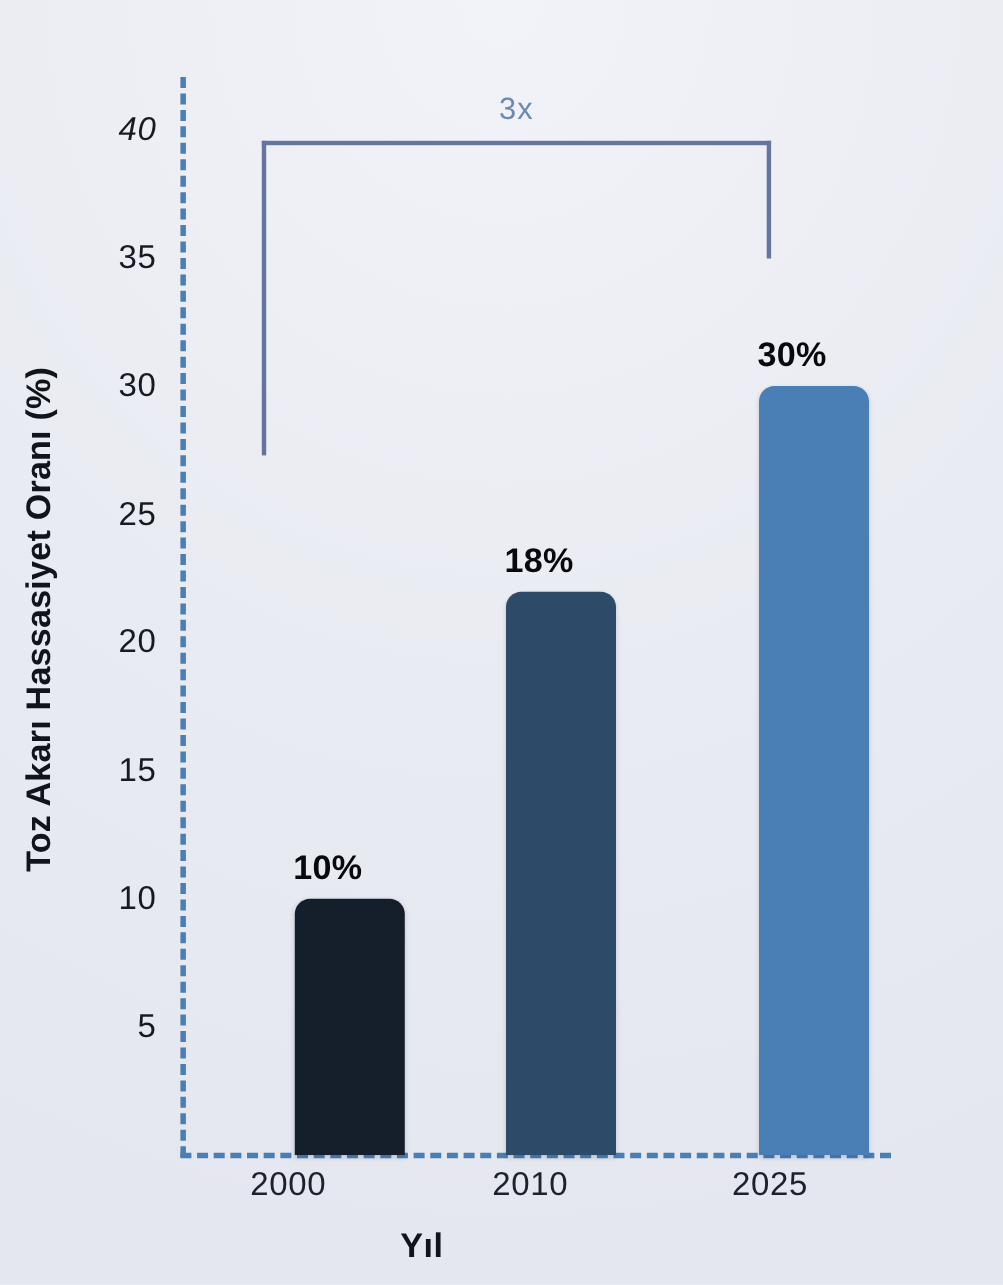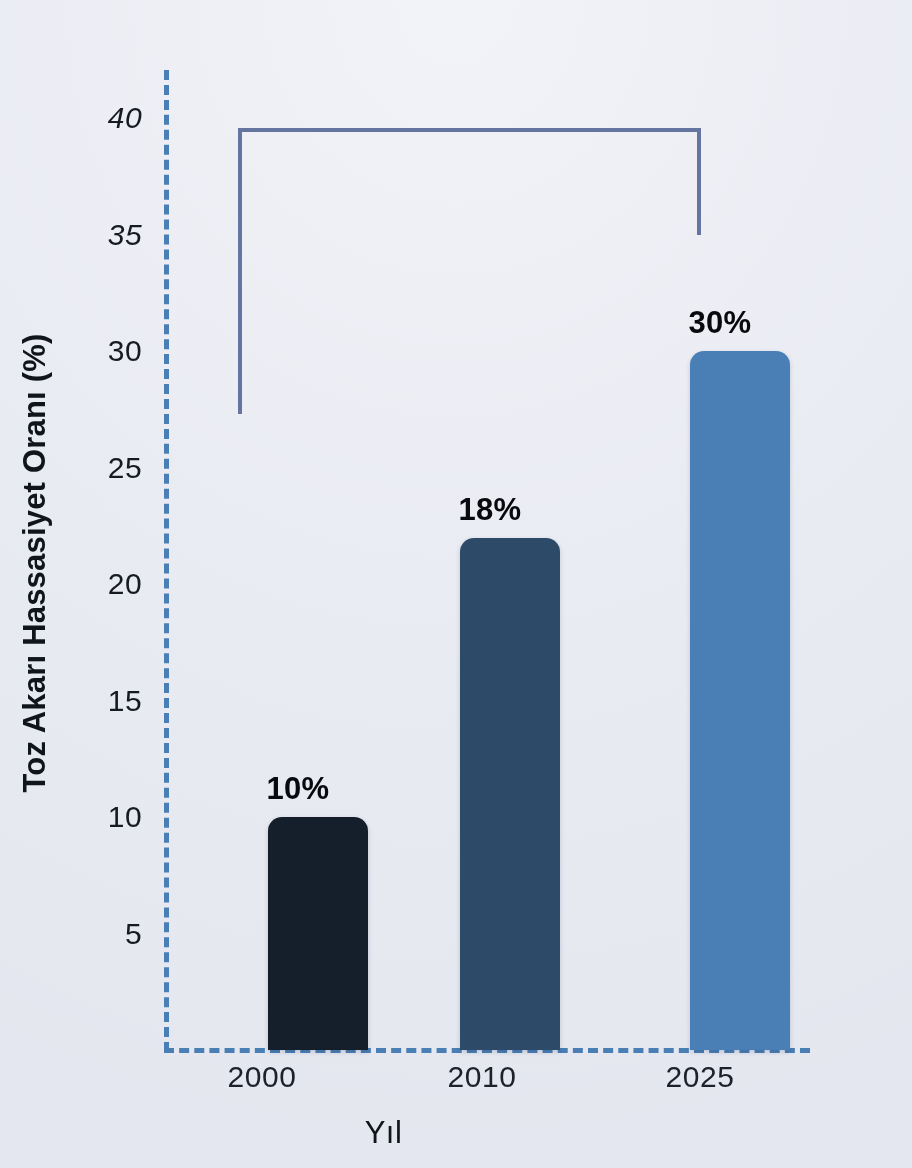--- a/index.html
+++ b/index.html
@@ -112,21 +112,21 @@
     color: #10151c;
     letter-spacing: .2px;
   }
   #xlabel {
     position: absolute;
     left: 0;
     top: 1115px;
     width: 767px;
     text-align: center;
     font-size: 31px;
-    font-weight: normal;
+    font-weight: bold;
     color: #10151c;
     letter-spacing: .5px;
   }
 
   
   #bracket {
     position: absolute;
     left: 238px;
     top: 128px;
     width: 463px;
@@ -176,21 +176,21 @@
 
   <div class="x-axis"></div>
 
   <div id="yticks">
       <div class="ytick" style="top: 933.5px;">5</div>
       <div class="ytick" style="top: 817px;">10</div>
       <div class="ytick" style="top: 700.5px;">15</div>
       <div class="ytick" style="top: 584px;">20</div>
       <div class="ytick" style="top: 467.5px;">25</div>
       <div class="ytick" style="top: 351px;">30</div>
-      <div class="ytick" style="top: 234.5px; font-style: italic;">35</div>
+      <div class="ytick" style="top: 234.5px;">35</div>
       <div class="ytick" style="top: 118px; font-style: italic;">40</div>
     </div>
 
   <div id="bars">
       <div class="bar-wrap" style="left: 228px; width: 100px; height: 233px;">
         <div class="bar" style="width: 100px; height: 100%; background: rgb(21, 31, 43);"></div>
         <div class="bar-value" style="top: -46px;">10%</div>
       </div>
       <div class="bar-cat" style="left: 262px;">2000</div>
       <div class="bar-wrap" style="left: 420px; width: 100px; height: 512px;">
@@ -203,17 +203,18 @@
         <div class="bar-value" style="top: -46px;">30%</div>
       </div>
       <div class="bar-cat" style="left: 700px;">2025</div>
     </div>
 
   <div id="bracket">
     <div class="top"></div>
     <div class="leg-left"></div>
     <div class="leg-right"></div>
   </div>
+  <div id="bracket-label">3x</div>
 
   <div id="ylabel">Toz Akarı Hassasiyet Oranı (%)</div>
   <div id="xlabel">Yıl</div>
 
 </div>
 
 </body></html>

